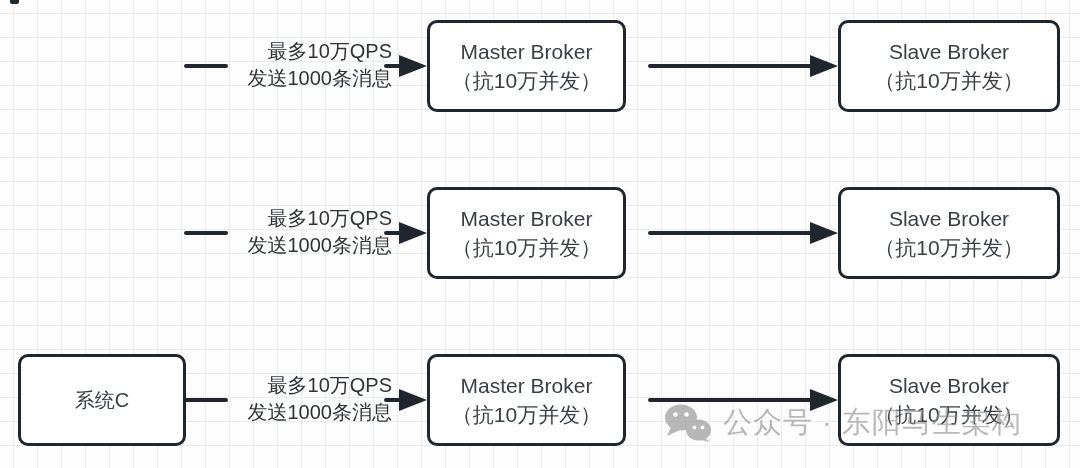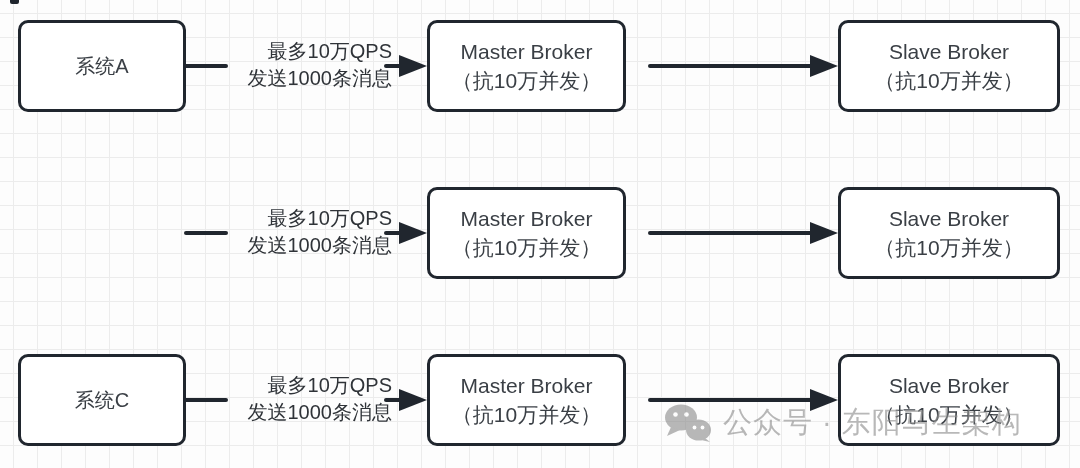--- a/index.html
+++ b/index.html
@@ -70,23 +70,20 @@
   }
 </style>
 </head>
 <body>
 
 <div class="canvas">
 
   <div class="crop-artifact"></div>
 
   <div class="row row-a">
-    <div class="node src-node">
-      <span>系统A</span>
-    </div>
     <div class="shaft seg1"></div>
     <div class="arrow-label">
       <div>最多10万QPS</div>
       <div>发送1000条消息</div>
     </div>
     <div class="shaft seg2"></div>
     <div class="arrowhead ah1"></div>
     <div class="node master-node">
       <span>Master Broker</span>
       <span>（抗10万并发）</span>

